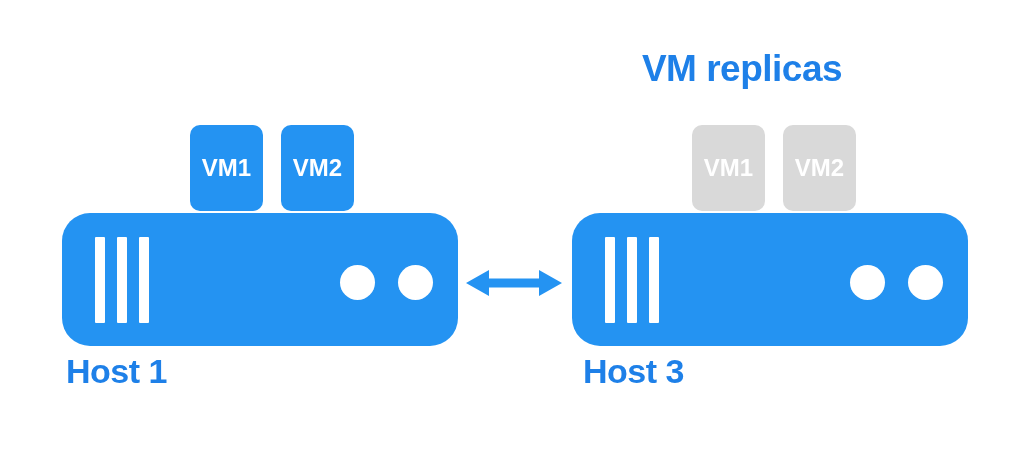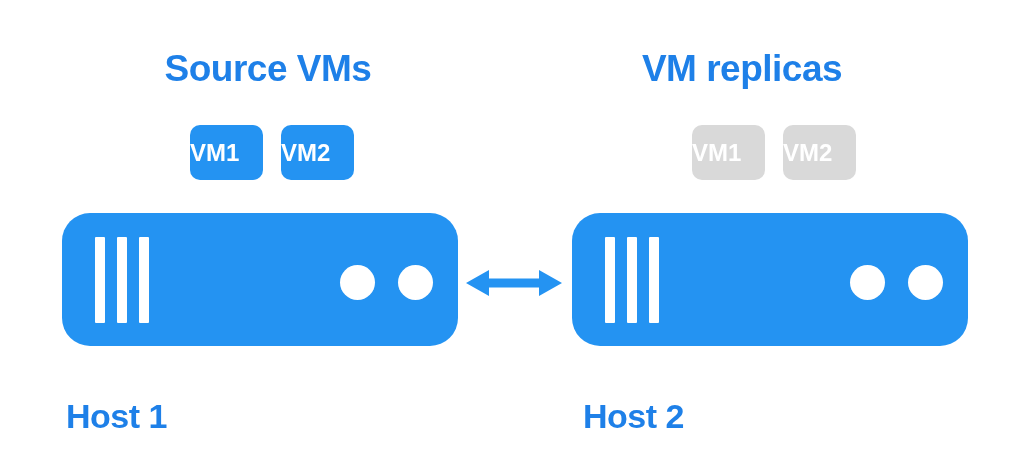--- a/index.html
+++ b/index.html
@@ -28,24 +28,25 @@
     text-align: center;
     letter-spacing: -0.5px;
   }
   .title-left  { left: 98px;  width: 340px; }
   .title-right { left: 572px; width: 340px; }
 
   .vm {
     position: absolute;
     top: 125px;
     width: 73px;
-    height: 55px;
+    height: 86px;
     border-radius: 10px;
     display: flex;
     align-items: center;
+    justify-content: center;
     font-size: 24px;
     font-weight: bold;
     color: var(--vm-text);
   }
   .vm-blue { background: var(--accent-blue); }
   .vm-gray { background: var(--replica-gray); }
   .vm-src-1 { left: 190px; }
   .vm-src-2 { left: 281px; }
   .vm-rep-1 { left: 692px; }
   .vm-rep-2 { left: 783px; }
@@ -95,31 +96,29 @@
     height: 38px;
   }
 
   .host-label {
     position: absolute;
     top: 352px;
     font-size: 34px;
     font-weight: bold;
     color: var(--text-blue);
     letter-spacing: -0.5px;
-    margin-top: 45px;
   }
   .host-label-1 { left: 66px; }
   .host-label-2 { left: 583px; }
 </style>
 </head>
 <body>
 
 <div class="canvas">
 
-  <div class="title title-left">Source VMs</div>
 
   <div class="title title-right">VM replicas</div>
 
   <div class="vm vm-blue vm-src-1">
     <span>VM1</span>
   </div>
   <div class="vm vm-blue vm-src-2">
     <span>VM2</span>
   </div>
 
@@ -149,15 +148,15 @@
         <i></i>
         <i></i>
         <i></i>
       </div>
     <div class="led led-1"></div>
     <div class="led led-2"></div>
   </div>
 
   <div class="host-label host-label-1">Host 1</div>
 
-  <div class="host-label host-label-2">Host 2</div>
+  <div class="host-label host-label-2">Host 3</div>
 
 </div>
 
 </body></html>

